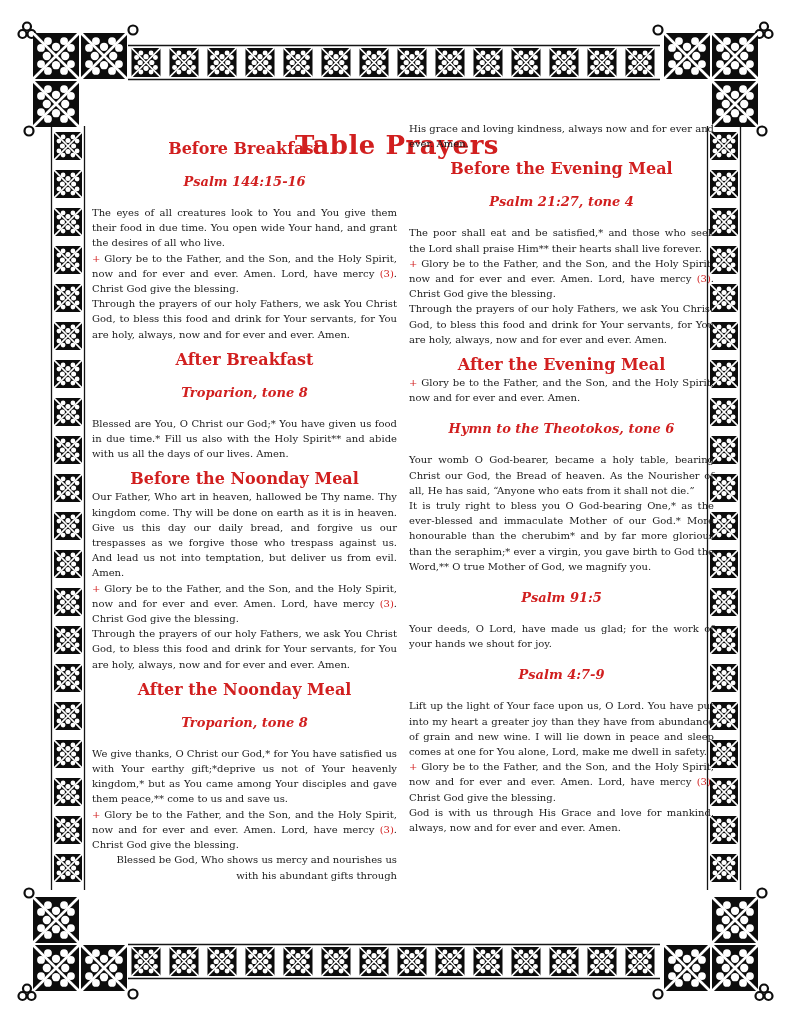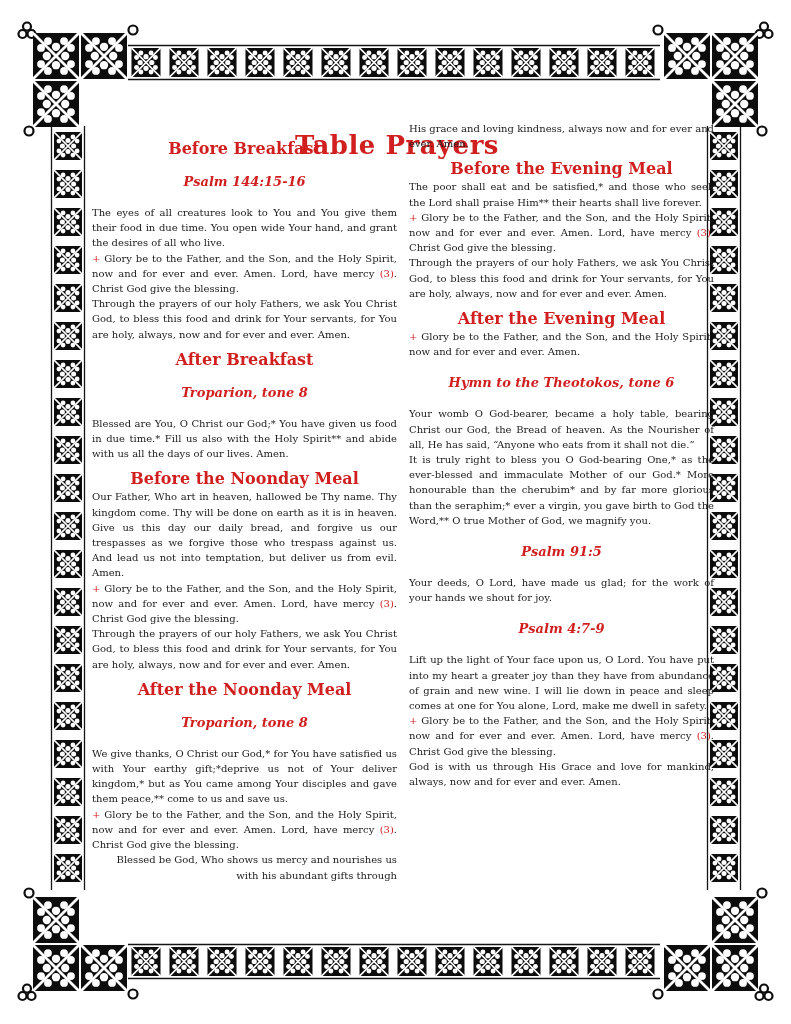--- a/index.html
+++ b/index.html
@@ -181,27 +181,28 @@
       <p class="para"><span>Through the prayers of our holy Fathers, we ask You Christ God, to bless this food and drink for Your servants, for You are holy, always, now and for ever and ever. Amen.</span></p>
       <div class="sec-heading">After Breakfast</div>
       <div class="sec-sub">Troparion, tone 8</div>
       <p class="para"><span>Blessed are You, O Christ our God;* You have given us food in due time.* Fill us also with the Holy Spirit** and abide with us all the days of our lives. Amen.</span></p>
       <div class="sec-heading">Before the Noonday Meal</div>
       <p class="para"><span>Our Father, Who art in heaven, hallowed be Thy name. Thy kingdom come. Thy will be done on earth as it is in heaven. Give us this day our daily bread, and forgive us our trespasses as we forgive those who trespass against us. And lead us not into temptation, but deliver us from evil. Amen.</span></p>
       <p class="para"><span class="red">+ </span><span>Glory be to the Father, and the Son, and the Holy Spirit, now and for ever and ever. Amen. Lord, have mercy </span><span class="red">(3)</span><span>. Christ God give the blessing.</span></p>
       <p class="para"><span>Through the prayers of our holy Fathers, we ask You Christ God, to bless this food and drink for Your servants, for You are holy, always, now and for ever and ever. Amen.</span></p>
       <div class="sec-heading">After the Noonday Meal</div>
       <div class="sec-sub">Troparion, tone 8</div>
-      <p class="para"><span>We give thanks, O Christ our God,* for You have satisfied us with Your earthy gift;*deprive us not of Your deliver kingdom,* but as You came among Your disciples and gave them peace,** come to us and save us.</span></p>
+      <p class="para"><span>We give thanks, O Christ our God,* for You have satisfied us with Your earthy gift;*deprive us not of Your heavenly kingdom,* but as You came among Your disciples and gave them peace,** come to us and save us.</span></p>
       <p class="para"><span class="red">+ </span><span>Glory be to the Father, and the Son, and the Holy Spirit, now and for ever and ever. Amen. Lord, have mercy </span><span class="red">(3)</span><span>. Christ God give the blessing.</span></p>
       <p class="para left"><span>Blessed be God, Who shows us mercy and nourishes us with his abundant gifts through</span></p>
     </div>
   <div class="col" id="col-right">
       <p class="para"><span>His grace and loving kindness, always now and for ever and ever. Amen.</span></p>
       <div class="sec-heading">Before the Evening Meal</div>
+      <div class="sec-sub">Psalm 21:27, tone 4</div>
       <p class="para"><span>The poor shall eat and be satisfied,* and those who seek the Lord shall praise Him** their hearts shall live forever.</span></p>
       <p class="para"><span class="red">+ </span><span>Glory be to the Father, and the Son, and the Holy Spirit, now and for ever and ever. Amen. Lord, have mercy </span><span class="red">(3)</span><span>. Christ God give the blessing.</span></p>
       <p class="para"><span>Through the prayers of our holy Fathers, we ask You Christ God, to bless this food and drink for Your servants, for You are holy, always, now and for ever and ever. Amen.</span></p>
       <div class="sec-heading">After the Evening Meal</div>
       <p class="para"><span class="red">+ </span><span>Glory be to the Father, and the Son, and the Holy Spirit, now and for ever and ever. Amen.</span></p>
       <div class="sec-sub">Hymn to the Theotokos, tone 6</div>
       <p class="para"><span>Your womb O God-bearer, became a holy table, bearing Christ our God, the Bread of heaven. As the Nourisher of all, He has said, “Anyone who eats from it shall not die.”</span></p>
       <p class="para"><span>It is truly right to bless you O God-bearing One,* as the ever-blessed and immaculate Mother of our God.* More honourable than the cherubim* and by far more glorious than the seraphim;* ever a virgin, you gave birth to God the Word,** O true Mother of God, we magnify you.</span></p>
       <div class="sec-sub">Psalm 91:5</div>
       <p class="para"><span>Your deeds, O Lord, have made us glad; for the work of your hands we shout for joy.</span></p>

